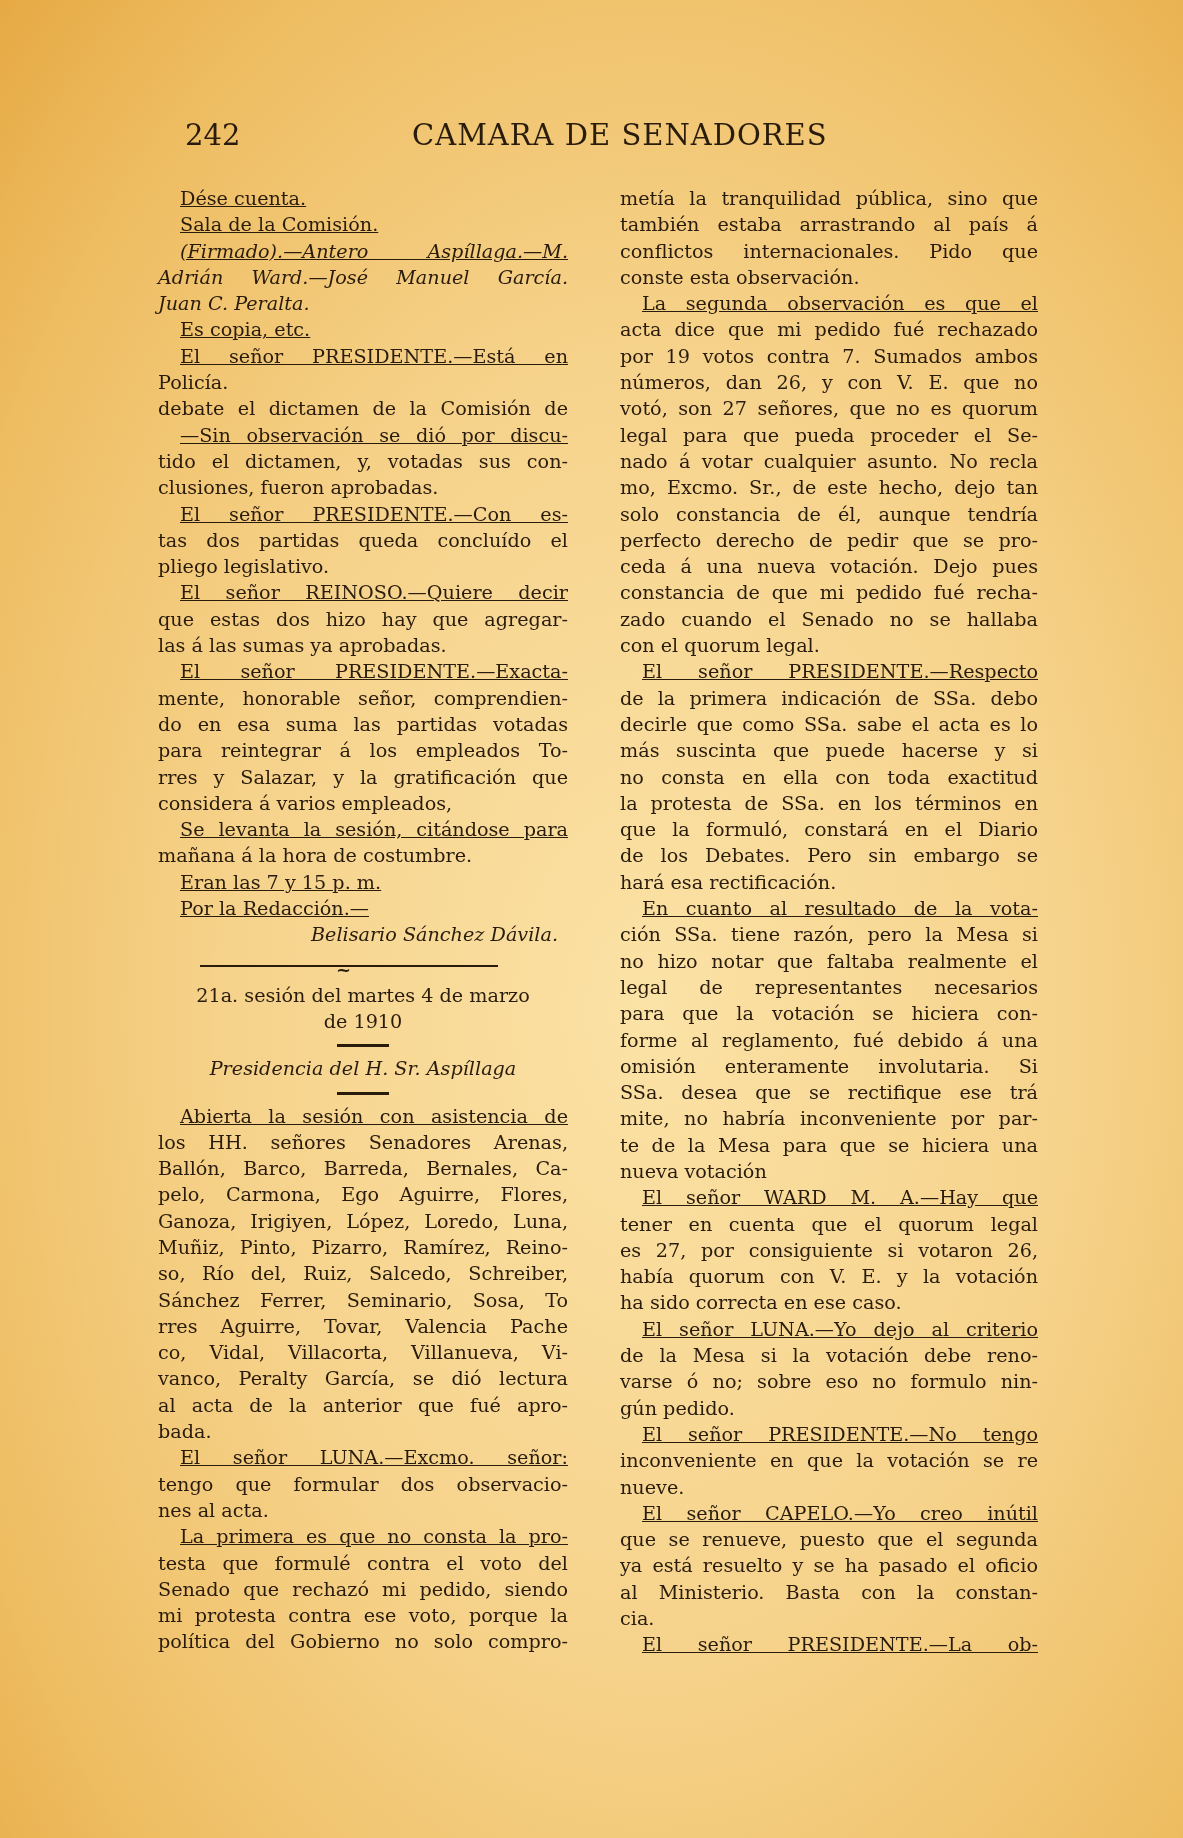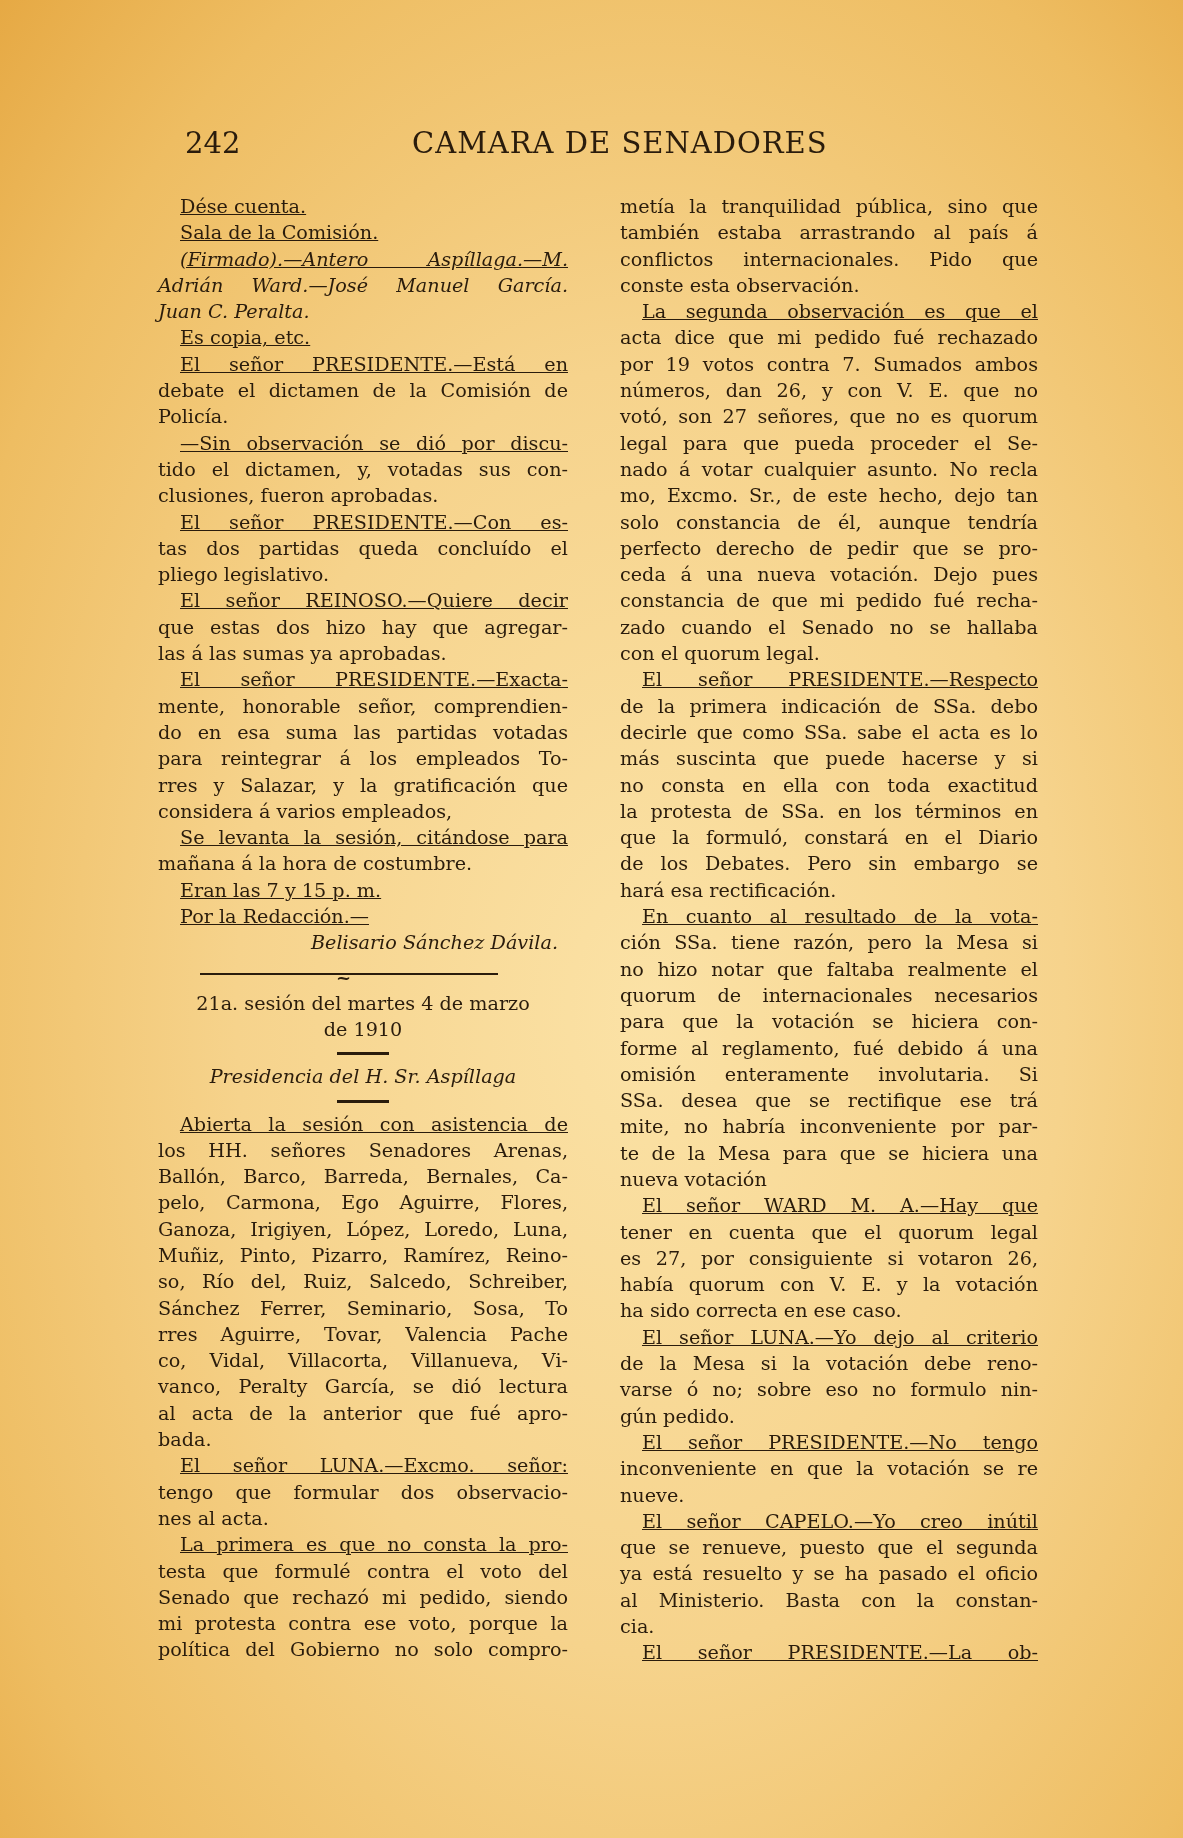--- a/index.html
+++ b/index.html
@@ -3,21 +3,21 @@
   <meta charset="utf-8">
   <style>
     html, body { margin: 0; padding: 0; }
     body {
       width: 1183px; height: 1838px; overflow: hidden;
       background: radial-gradient(ellipse at 55% 55%, #fbe2a6 0%, #f6d38c 45%, #eebd62 80%, #e6a944 100%);
       font-family: "DejaVu Serif", "Liberation Serif", serif;
       color: #2a1c0c;
       position: relative;
     }
-    .page { position: absolute; left: 0; top: 8px; width: 1183px; height: 1468px; }
+    .page { position: absolute; left: 0; top: 0; width: 1183px; height: 1468px; }
     .header { position: absolute; top: 118px; left: 185px; width: 630px; height: 40px; }
     .page-number { position: absolute; left: 0; top: 0; font-size: 29px; }
     .running-title { position: absolute; left: 227px; top: 0; font-size: 29px; letter-spacing: 1px; white-space: nowrap; }
     .col { position: absolute; top: 186px; font-size: 19.2px; line-height: 26.3px; text-align: justify; }
     .col-left { left: 158px; width: 410px; }
     .col-right { left: 620px; width: 418px; }
     .line { display: block; white-space: nowrap; text-align-last: justify; height: 26.3px; }
     .line.end { text-align-last: left; }
     .line.indent { padding-left: 22px; text-decoration: underline; }
     .line.center { text-align: center; text-align-last: center; }
@@ -40,22 +40,22 @@
 
   <div class="col col-left">
     <div id="left-a">
         <span class="line indent end">Dése cuenta.</span>
         <span class="line indent end">Sala de la Comisión.</span>
         <span class="line indent it">(Firmado).—Antero Aspíllaga.—M.</span>
         <span class="line it">Adrián Ward.—José Manuel García.</span>
         <span class="line it end">Juan C. Peralta.</span>
         <span class="line indent end">Es copia, etc.</span>
         <span class="line indent">El señor PRESIDENTE.—Está en</span>
+        <span class="line end">Policía.</span>
         <span class="line ">debate el dictamen de la Comisión de</span>
-        <span class="line end">Policía.</span>
         <span class="line indent">—Sin observación se dió por discu-</span>
         <span class="line ">tido el dictamen, y, votadas sus con-</span>
         <span class="line end">clusiones, fueron aprobadas.</span>
         <span class="line indent">El señor PRESIDENTE.—Con es-</span>
         <span class="line ">tas dos partidas queda concluído el</span>
         <span class="line end">pliego legislativo.</span>
         <span class="line indent">El señor REINOSO.—Quiere decir</span>
         <span class="line ">que estas dos hizo hay que agregar-</span>
         <span class="line end">las á las sumas ya aprobadas.</span>
         <span class="line indent">El señor PRESIDENTE.—Exacta-</span>
@@ -131,21 +131,21 @@
         <span class="line ">decirle que como SSa. sabe el acta es lo</span>
         <span class="line ">más suscinta que puede hacerse y si</span>
         <span class="line ">no consta en ella con toda exactitud</span>
         <span class="line ">la protesta de SSa. en los términos en</span>
         <span class="line ">que la formuló, constará en el Diario</span>
         <span class="line ">de los Debates. Pero sin embargo se</span>
         <span class="line end">hará esa rectificación.</span>
         <span class="line indent">En cuanto al resultado de la vota-</span>
         <span class="line ">ción SSa. tiene razón, pero la Mesa si</span>
         <span class="line ">no hizo notar que faltaba realmente el</span>
-        <span class="line ">quorum de internacionales necesarios</span>
+        <span class="line ">legal de representantes necesarios</span>
         <span class="line ">para que la votación se hiciera con-</span>
         <span class="line ">forme al reglamento, fué debido á una</span>
         <span class="line ">omisión enteramente involutaria. Si</span>
         <span class="line ">SSa. desea que se rectifique ese trá</span>
         <span class="line ">mite, no habría inconveniente por par-</span>
         <span class="line ">te de la Mesa para que se hiciera una</span>
         <span class="line end">nueva votación</span>
         <span class="line indent">El señor WARD M. A.—Hay que</span>
         <span class="line ">tener en cuenta que el quorum legal</span>
         <span class="line ">es 27, por consiguiente si votaron 26,</span>

